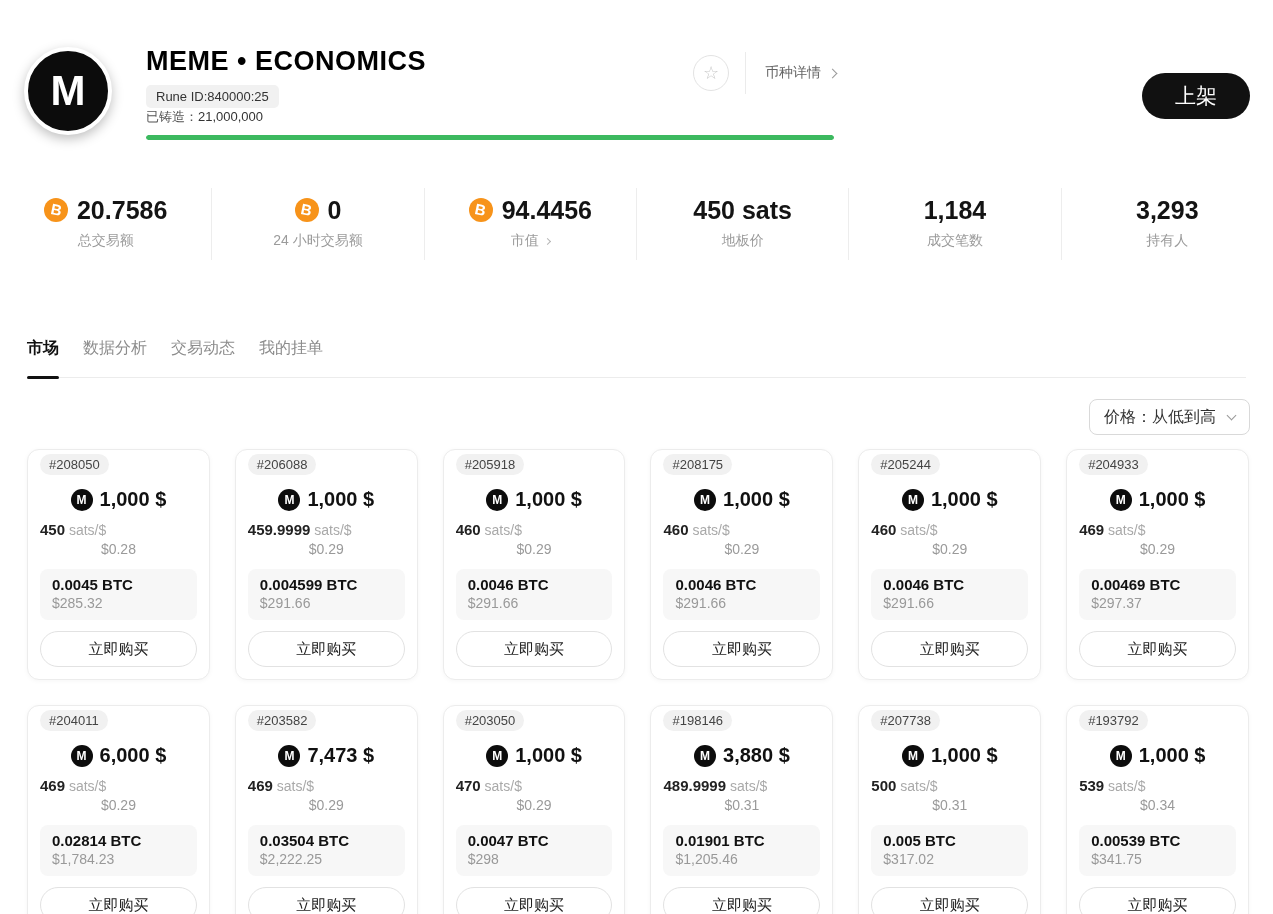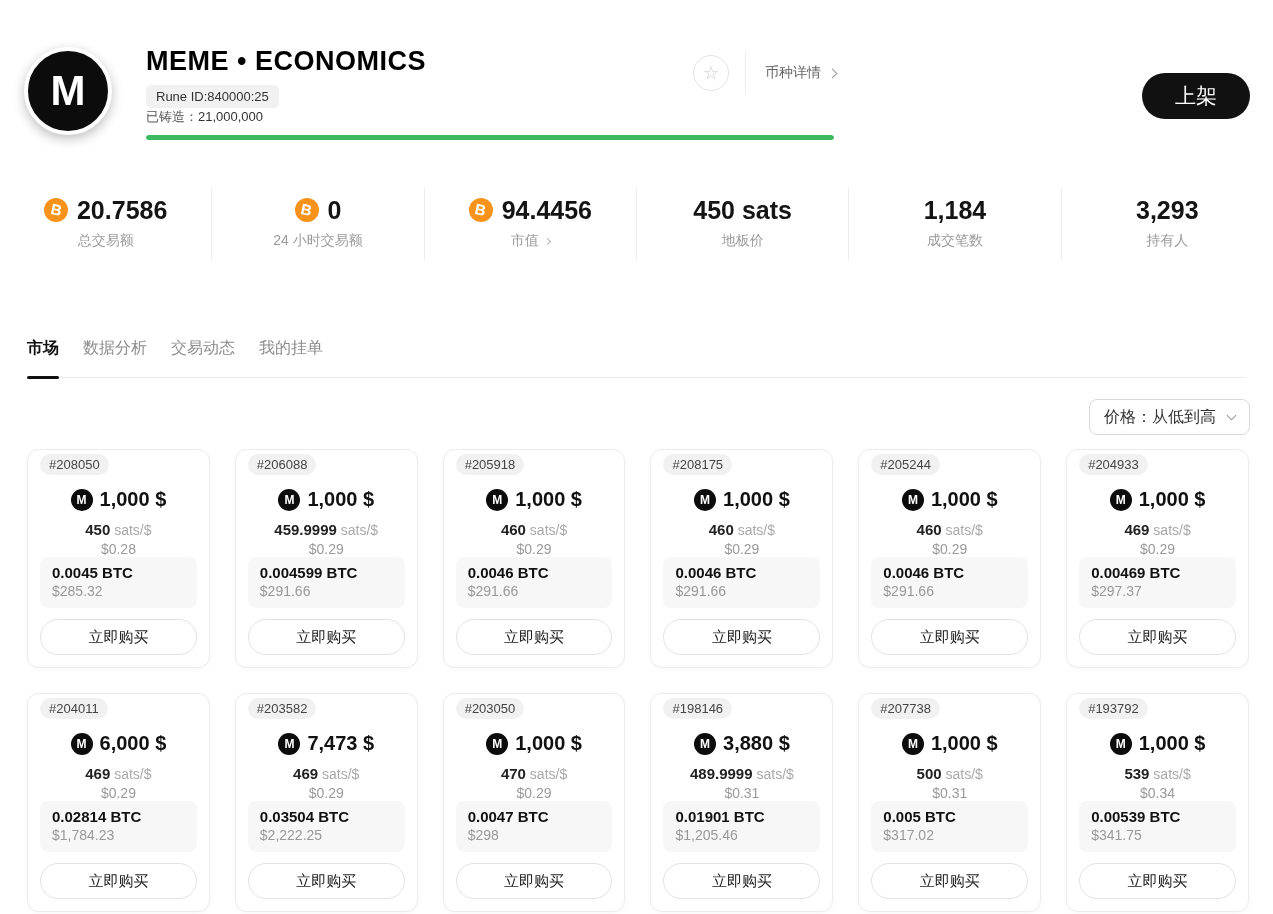--- a/index.html
+++ b/index.html
@@ -115,25 +115,25 @@
   .card-badge{
     display:inline-block; background:#f1f1f1; color:#444;
     font-size:13px; padding:3px 9px; border-radius:11px;
   }
   .amount-row{ margin-top:13px; display:flex; align-items:center; justify-content:center; gap:7px; }
   .m-icon{
     width:22px; height:22px; border-radius:50%; background:#0c0c0c; color:#fff;
     font-size:12px; font-weight:bold; display:flex; align-items:center; justify-content:center; flex:none;
   }
   .amount{ font-size:20px; font-weight:800; color:#111; }
-  .rate{ margin-top:11px; text-align:center; font-size:14px; line-height:16px; }
+  .rate{ margin-top:11px; text-align:left; font-size:14px; line-height:16px; }
   .rate-val{ font-size:15px; font-weight:bold; color:#222; }
   .rate-unit{ color:#a9a9a9; }
   .usd-per{ margin-top:3px; text-align:center; font-size:14px; color:#9a9a9a; line-height:16px; }
-  .btc-box{ background:#f7f7f7; border-radius:8px; padding:7px 12px 8px; }
+  .btc-box{ margin-top:12px; background:#f7f7f7; border-radius:8px; padding:7px 12px 8px; }
   .btc-line{ font-size:15px; font-weight:bold; color:#111; line-height:18px; }
   .usd-line{ font-size:14px; color:#999; line-height:17px; margin-top:1px; }
   .buy-btn{
     margin-top:11px; width:100%; height:36px;
     border:1px solid #e2e2e2; border-radius:18px; background:#fff;
     font-size:15px; color:#222; cursor:pointer; font-family:inherit;
   }
 </style>
 </head>
 <body>

